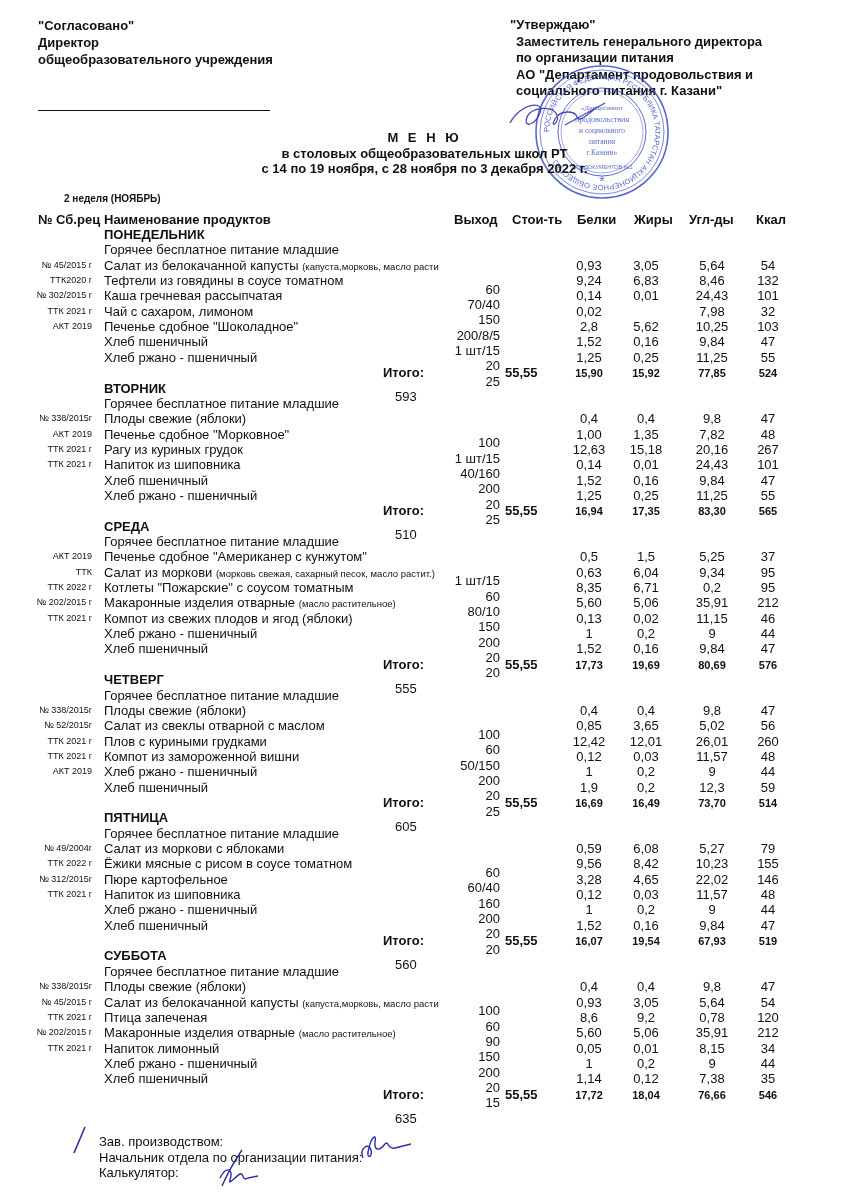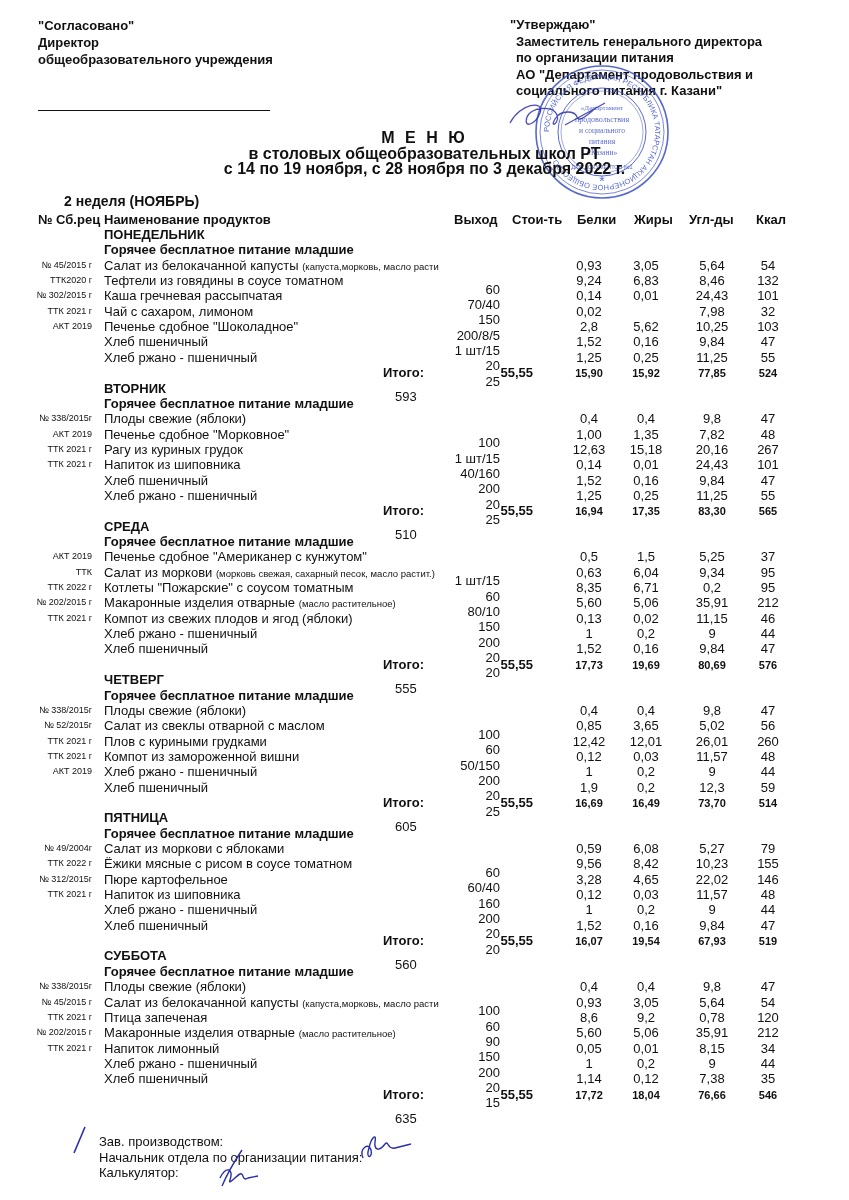--- a/index.html
+++ b/index.html
@@ -5,38 +5,38 @@
   html, body { margin:0; padding:0; background:#ffffff; }
   body { width:849px; height:1200px; position:relative; overflow:hidden;
          font-family:"Liberation Sans", sans-serif; color:#111; }
   .abs { position:absolute; white-space:nowrap; }
   .hdr-left { left:38px; top:17px; font-size:13px; font-weight:bold; line-height:17px; }
   .hdr-left .sigline { width:232px; border-top:1px solid #111; margin-top:42px; }
   .hdr-right { left:510px; top:17px; font-size:13px; font-weight:bold; line-height:16.5px; }
   .hdr-right .indent { padding-left:6px; }
   .hdr-right .agap { position:relative; padding-left:0; }
   .hdr-right .agap .line { display:inline-block; width:148px; border-top:1px solid #111; margin-right:3px; vertical-align:middle; }
-  .title-block { left:0; width:849px; top:130px; text-align:center; font-size:16px; font-weight:bold; line-height:15.5px; }
+  .title-block { left:0; width:849px; top:130px; text-align:center; font-size:13px; font-weight:bold; line-height:15.5px; }
   .title-block .menu { letter-spacing:3px; }
   .title-block .l2 { font-weight:bold; }
-  .week { left:64px; top:193px; font-size:14px; font-weight:bold; }
+  .week { left:64px; top:193px; font-size:10px; font-weight:bold; }
   .colhdr { top:212px; font-size:13px; font-weight:bold; }
   .row { position:absolute; left:0; width:849px; height:15.3px; font-size:13px; }
   .row > span { position:absolute; top:0; white-space:nowrap; }
   .code { left:0; width:92px; text-align:right; font-size:9px; top:2px !important; }
   .name { left:104px; }
   .name small { font-size:9.5px; }
   .yield { left:420px; width:80px; text-align:right;margin-top:24px; }
-  .cost { left:488px; width:45px; text-align:right; font-weight:bold; }
+  .cost { left:505px; width:45px; text-align:left; font-weight:bold; }
   .prot { left:560px; width:58px; text-align:center; }
   .fat { left:616px; width:60px; text-align:center; }
   .carb { left:680px; width:64px; text-align:center; }
   .kcal { left:744px; width:48px; text-align:center; }
   .day { font-weight:bold; }
-  .sub { font-weight:bold; }
+  .sub { font-weight:normal; }
   .total .lbl { left:383px; font-weight:bold; }
   .total .yield { left:395px; width:60px; text-align:left; font-weight:normal; }
   .total .prot, .total .fat, .total .carb, .total .kcal { font-weight:bold; font-size:11px; top:2px; }
   .footer { left:99px; top:1134px; font-size:13px; line-height:15.5px; }
   .stamp { position:absolute; left:532px; top:62px; width:140px; height:140px; }
   .scribble { position:absolute; }
 </style>
 </head>
 <body>
 

